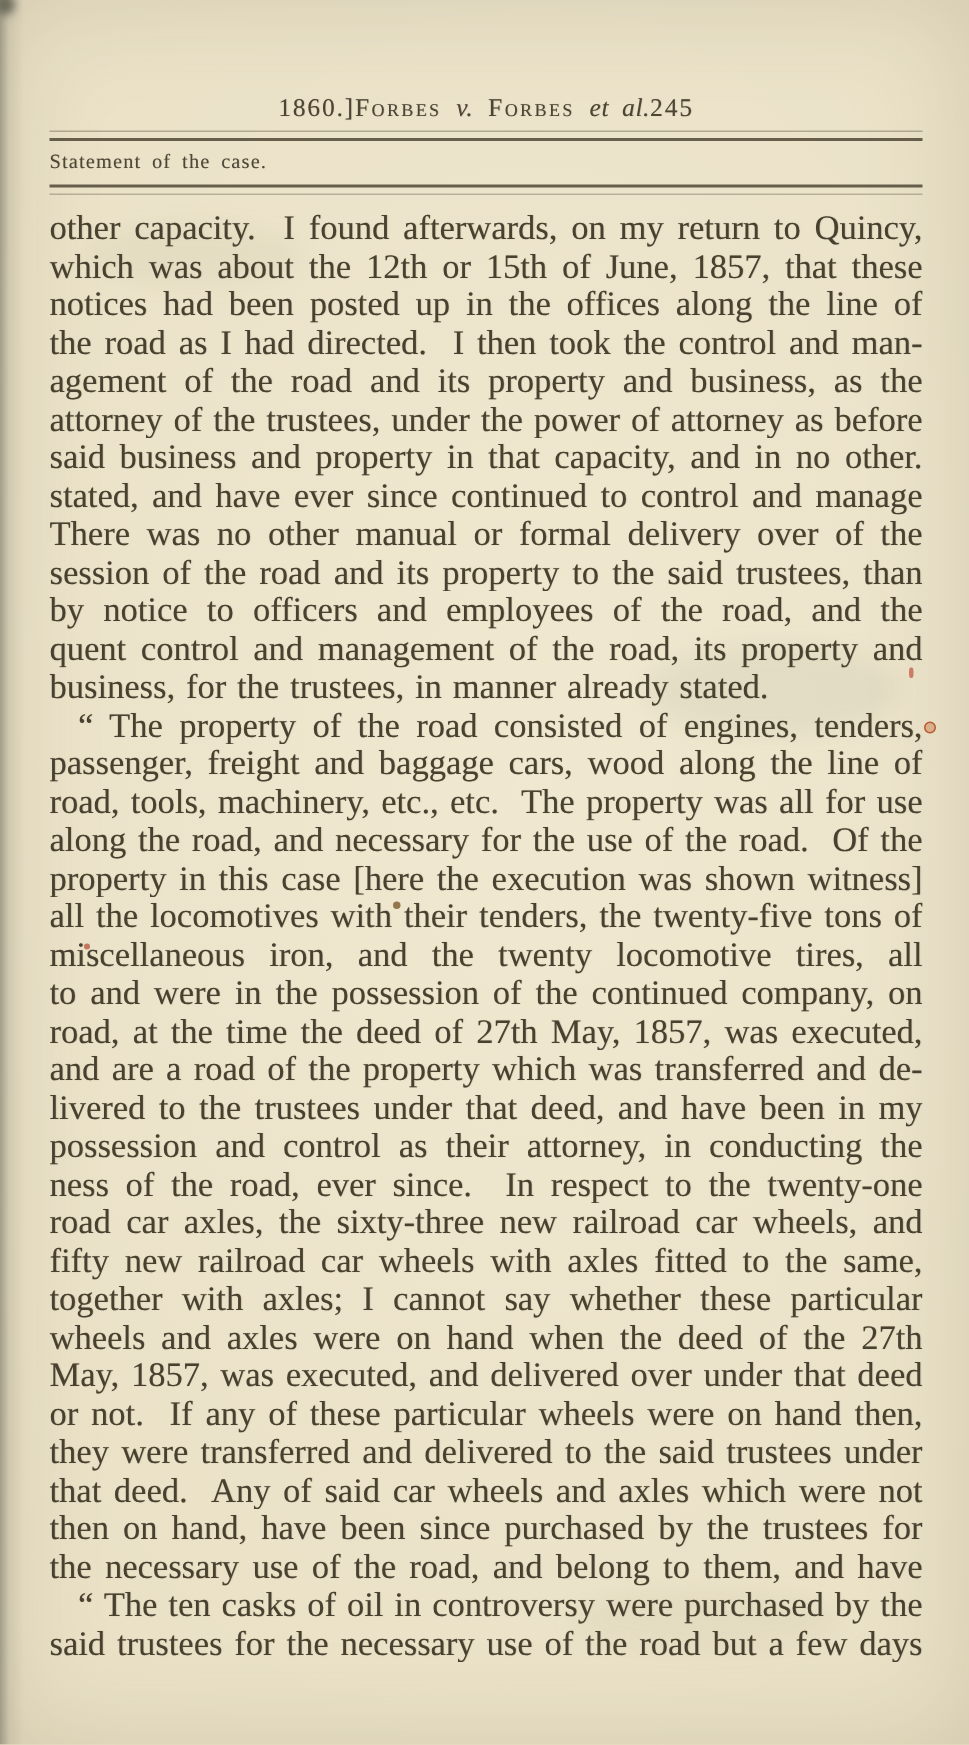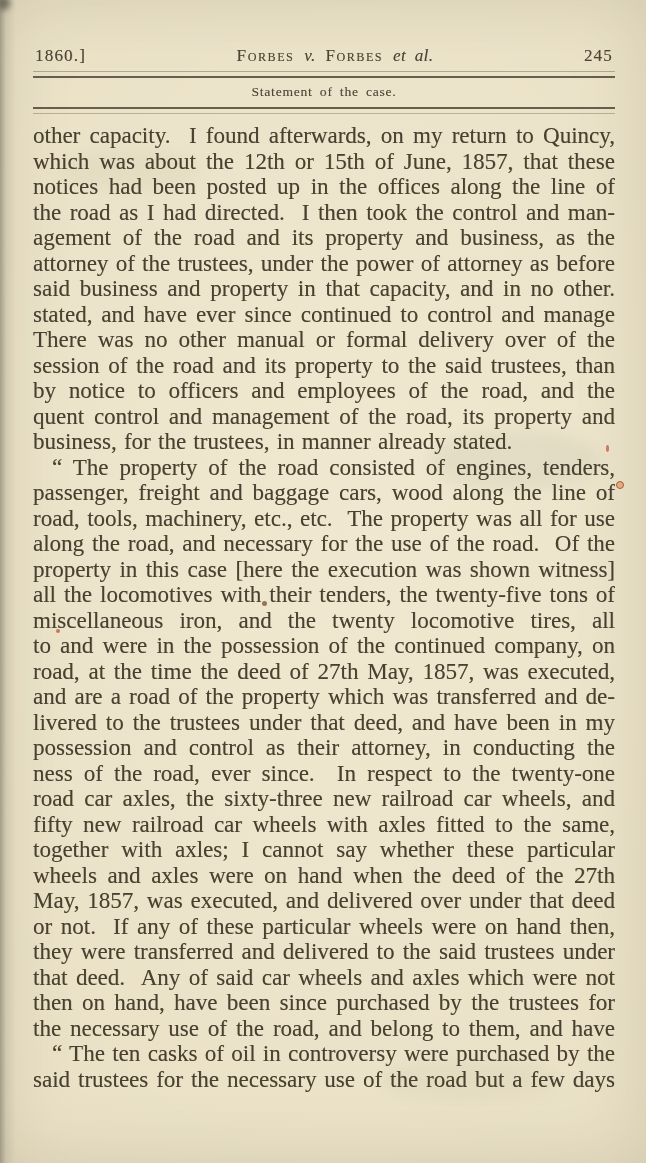--- a/index.html
+++ b/index.html
@@ -39,35 +39,36 @@
 
   .speck { position: absolute; border-radius: 50%; pointer-events: none; }
   .speck.a { left: 616px; top: 481px; width: 6px; height: 6px; background: #d8b08a; border: 1.5px solid #bb5633; }
   .speck.b { left: 606px; top: 445px; width: 3px; height: 7px; background: #c0503a; opacity: 0.7; border-radius: 40%; }
   .speck.c { left: 262px; top: 601px; width: 5px; height: 5px; background: #7d5a2c; opacity: 0.8; }
   .speck.d { left: 56px;  top: 629px; width: 4px; height: 4px; background: #b04a30; opacity: 0.7; }
 
   .content { position: absolute; left: 33px; top: 46px; width: 582px; }
 
   .header-row {
-    display: flex; justify-content: space-between; align-items: baseline;
+    display: flex; justify-content: center; align-items: baseline;
     font-size: 17px; padding: 0 2px;
     color: #4d4434;
     text-shadow: 0.3px 0.3px 0.6px rgba(74,66,51,0.40);
+    margin-top: 16px;
   }
   .year, .pageno { letter-spacing: 1.2px; }
   .case-title { font-variant: small-caps; letter-spacing: 1.6px; word-spacing: 4px; }
   .case-title .it { font-style: italic; font-variant: normal; letter-spacing: 0.4px; }
 
   .rule { width: 582px; }
   .rule-a { margin-top: 5px; height: 4px;
     border-top: 1px solid rgba(88,80,62,0.40);
     border-bottom: 2px solid rgba(80,72,54,0.85); }
   .running-title {
-    text-align: center; font-size: 13.5px; margin-top: 6px;
+    text-align: left; font-size: 13.5px; margin-top: 6px;
     letter-spacing: 0.8px; word-spacing: 3px; color: #4f4736;
     text-shadow: 0.3px 0.3px 0.5px rgba(74,66,51,0.35);
   }
   .rule-b { margin-top: 7px; height: 4px;
     border-top: 2px solid rgba(80,72,54,0.85);
     border-bottom: 1px solid rgba(88,80,62,0.35); }
 
   .body-text {
     margin-top: 9px;
     font-size: 23px; line-height: 25.5px;

